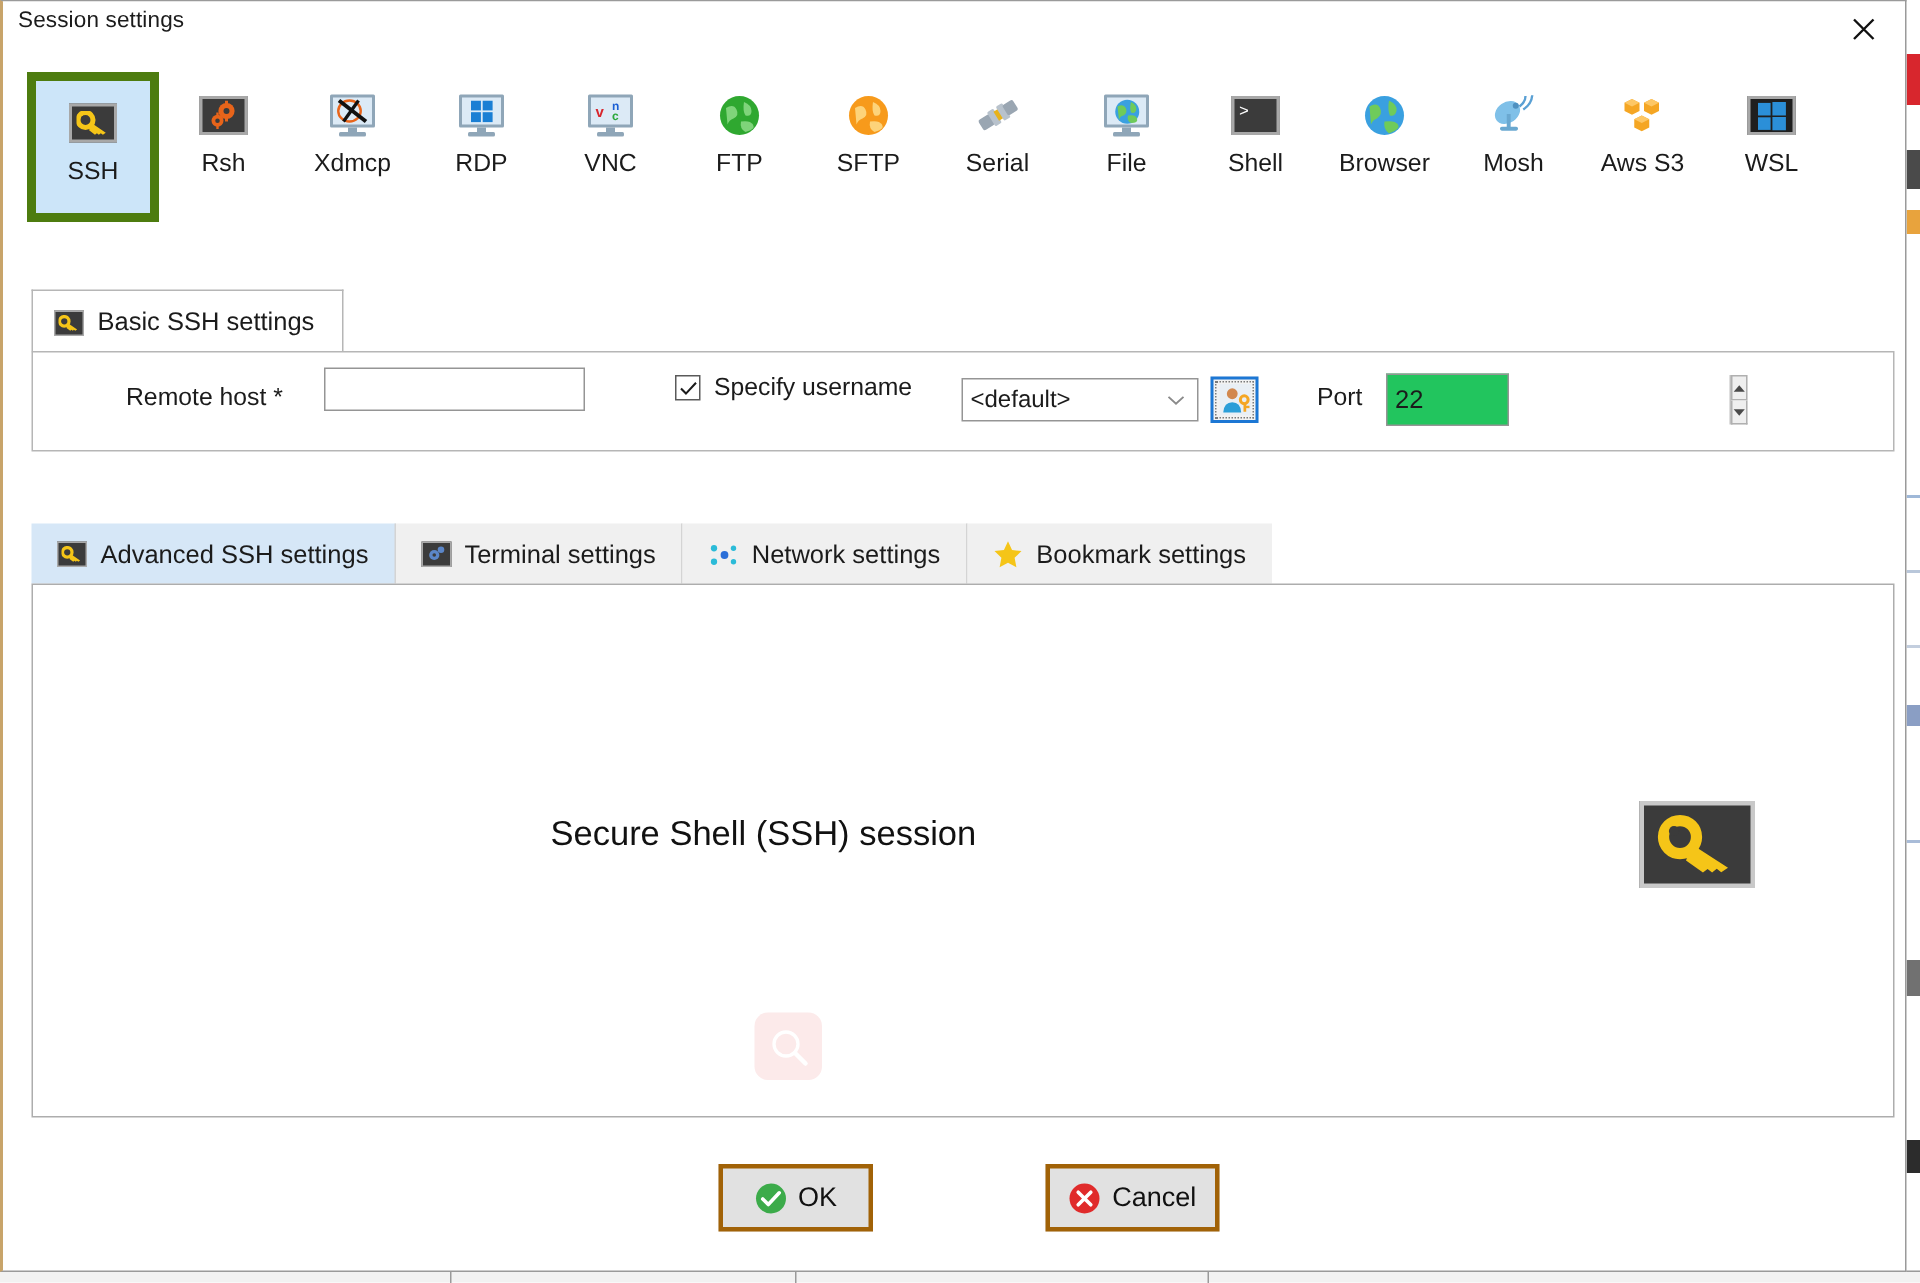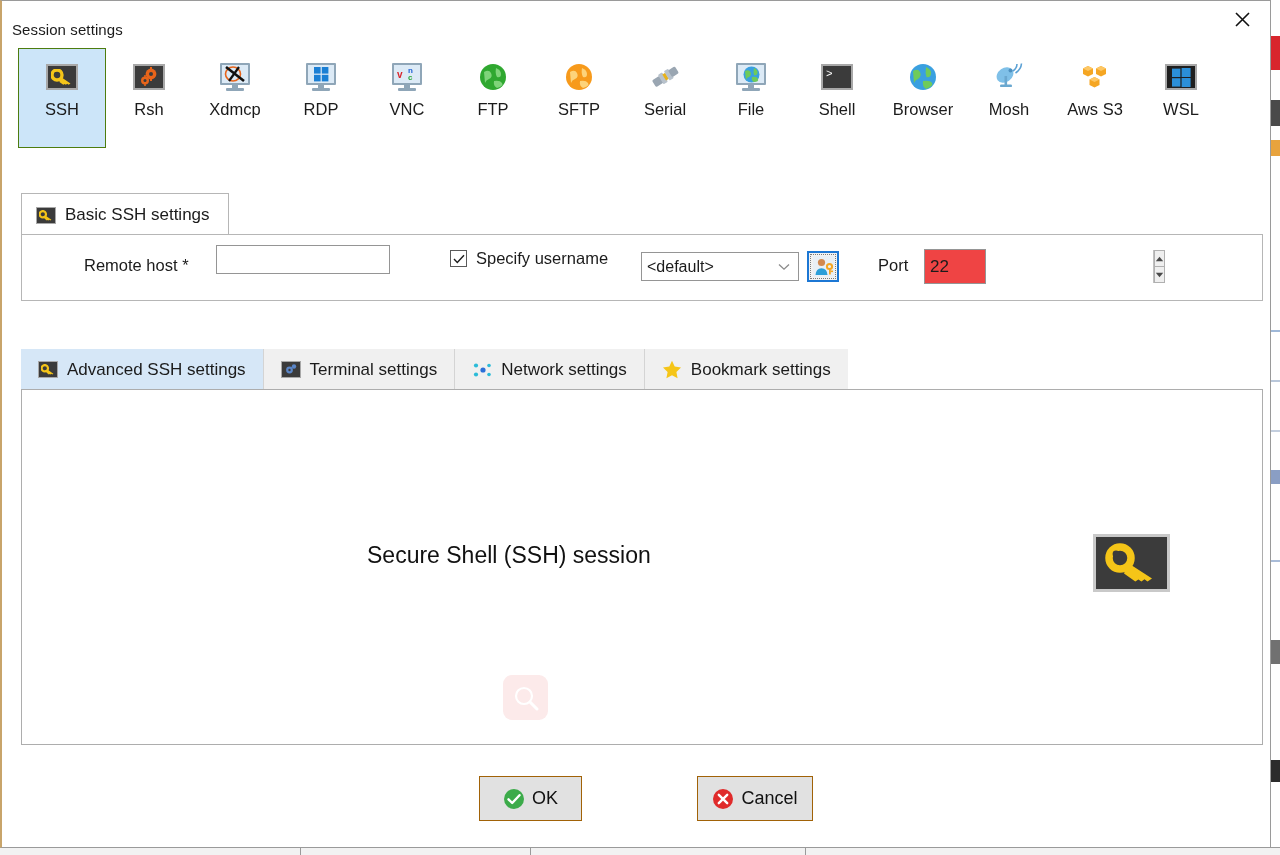--- a/index.html
+++ b/index.html
@@ -45,21 +45,21 @@
     border: 1px solid #9a9a9a;
     border-left: 2px solid #c8a46a;
   }
 
   
   #titlebar {
     position: relative; height: 36px; width: 100%;
     background: #ffffff;
   }
   #window-title {
-    position: absolute; left: 10px; top: 20px;
+    position: absolute; left: 10px; top: 4px;
     font-size: 15px; color: #1b1b1b; letter-spacing: .1px;
   }
   #close-button {
     position: absolute; right: 8px; top: 3px;
     width: 40px; height: 30px;
     display: flex; align-items: center; justify-content: center;
     cursor: pointer;
   }
   #close-button svg { display: block; }
 
@@ -73,21 +73,21 @@
     width: 86px; height: 100px;
     display: flex; flex-direction: column;
     align-items: center; justify-content: flex-start;
     padding-top: 13px;
     cursor: pointer;
     border: 1px solid transparent;
     background: transparent;
   }
   .proto-item.selected {
     background: #cce5f9;
-    border: 1px solid #4d7c0f;
+    border: 6px solid #4d7c0f;
     width: 88px;
   }
   .proto-icon {
     width: 36px; height: 30px;
     display: flex; align-items: center; justify-content: center;
     margin-bottom: 9px;
   }
   .proto-label {
     font-size: 16.5px; color: #1b1b1b; line-height: 1;
   }
@@ -180,22 +180,22 @@
     cursor: pointer;
   }
   #user-key-button .dots {
     position: absolute; left: 1px; top: 1px; right: 1px; bottom: 1px;
     border: 1px dotted #7a7a7a;
   }
 
   #port-label { position: absolute; left: 876px; top: 255px; }
   #port-wrap {
     position: absolute; left: 922px; top: 248px;
-    width: 62px; height: 35px;
-    border: 1px solid #959595; background: #ef4444;
+    width: 82px; height: 35px;
+    border: 1px solid #959595; background: #22c55e;
     display: flex;
   }
   #port-input {
     flex: 1; border: none; outline: none; background: transparent;
     font-family: "Liberation Sans", sans-serif; font-size: 17px;
     color: #1b1b1b; padding-left: 5px;
   }
   #port-spinner {
     width: 20px; display: flex; flex-direction: column;
     border-left: 1px solid #c0c0c0;
@@ -247,21 +247,21 @@
     background: #fceaea;
     display: flex; align-items: center; justify-content: center;
   }
 
   
   #footer {
     position: absolute; left: 0; top: 775px; width: 1271px; height: 48px;
   }
   .dlg-button {
     position: absolute; height: 45px;
-    background: #e1e1e1; border: 1px solid #a16207;
+    background: #e1e1e1; border: 3px solid #a16207;
     display: flex; align-items: center; justify-content: center; gap: 7px;
     font-size: 18px; color: #111111;
     cursor: pointer;
   }
   #ok-button     { left: 477px; top: 0; width: 103px; }
   #cancel-button { left: 695px; top: 0; width: 116px; }
 </style>
 </head>
 <body>
 

